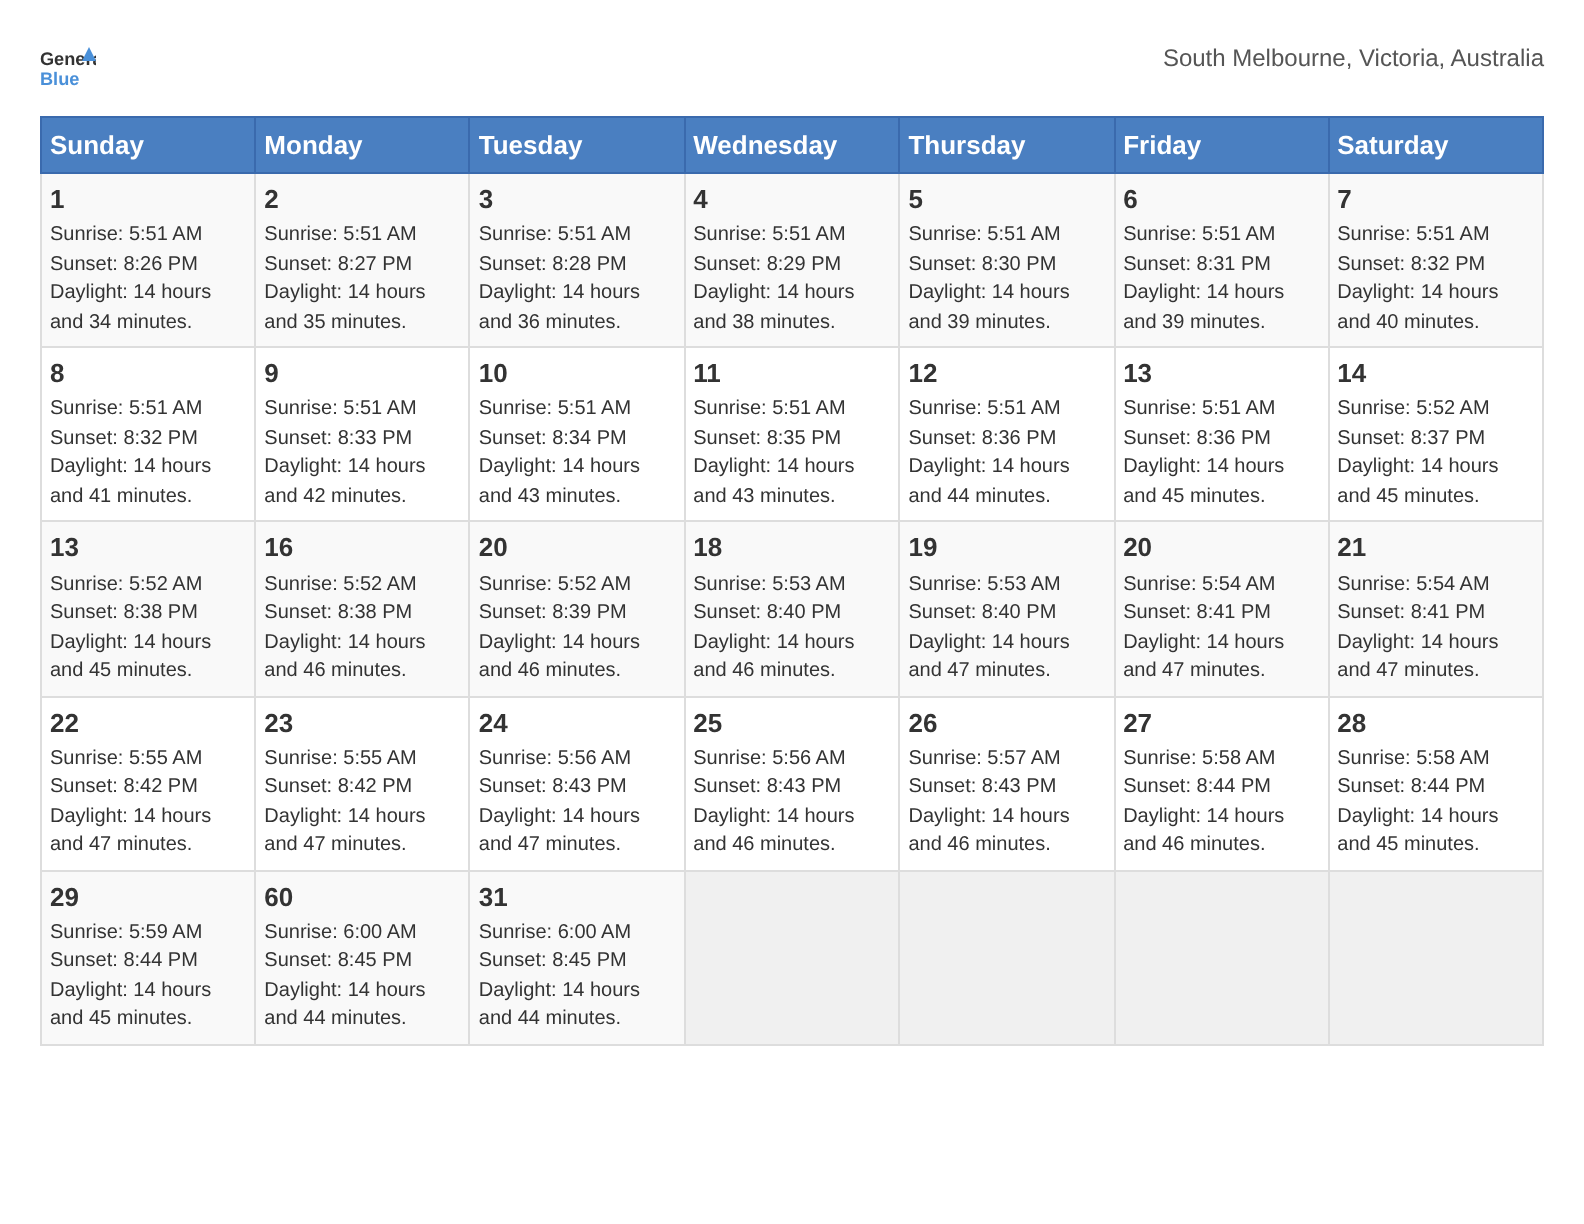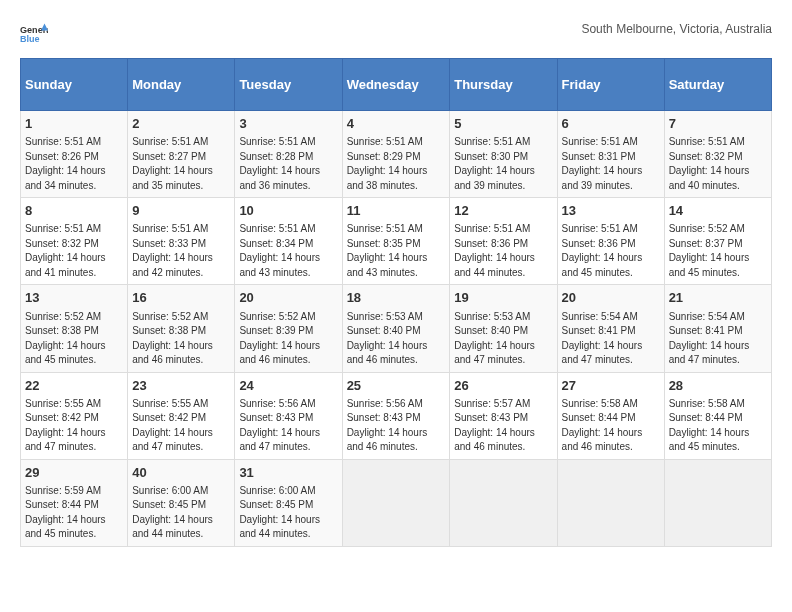--- a/index.html
+++ b/index.html
@@ -42,21 +42,21 @@
     .calendar {
       width: 100%;
       border-collapse: collapse;
       font-size: 11px;
     }
     .calendar thead tr {
       background-color: #4a7fc1;
       color: #fff;
     }
     .calendar thead th {
-      padding: 18px 4px;
+      padding: 6px 4px;
       text-align: left;
       font-size: 13px;
       font-weight: bold;
       border: 1px solid #3a6aad;
     }
     .calendar tbody tr {
       border-bottom: 1px solid #ccc;
     }
     .calendar tbody td {
       vertical-align: top;
@@ -321,21 +321,21 @@
       </tr>
       <tr>
         <td>
           <span class="day-number">29</span>
           <div class="day-info" style="white-space: pre-line;">Sunrise: 5:59 AM
 Sunset: 8:44 PM
 Daylight: 14 hours
 and 45 minutes.</div>
         </td>
         <td>
-          <span class="day-number">40</span>
+          <span class="day-number">60</span>
           <div class="day-info" style="white-space: pre-line;">Sunrise: 6:00 AM
 Sunset: 8:45 PM
 Daylight: 14 hours
 and 44 minutes.</div>
         </td>
         <td>
           <span class="day-number">31</span>
           <div class="day-info" style="white-space: pre-line;">Sunrise: 6:00 AM
 Sunset: 8:45 PM
 Daylight: 14 hours

